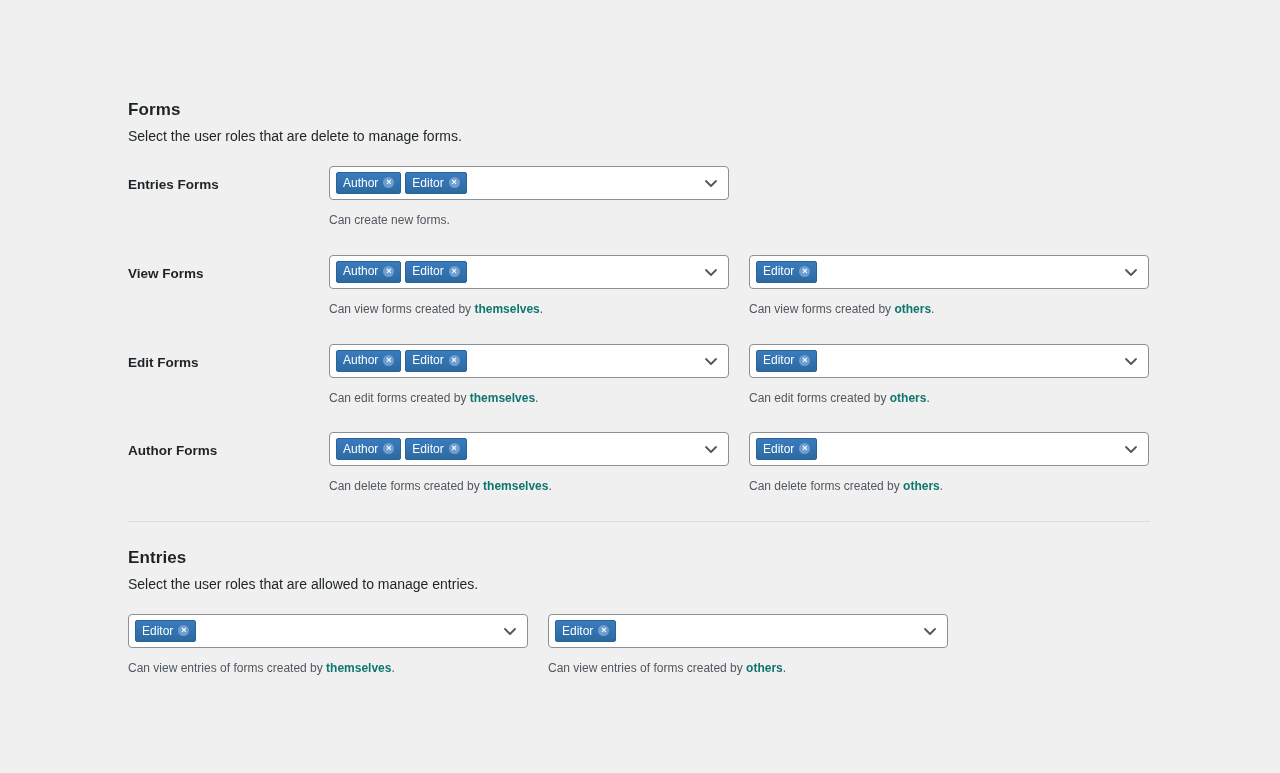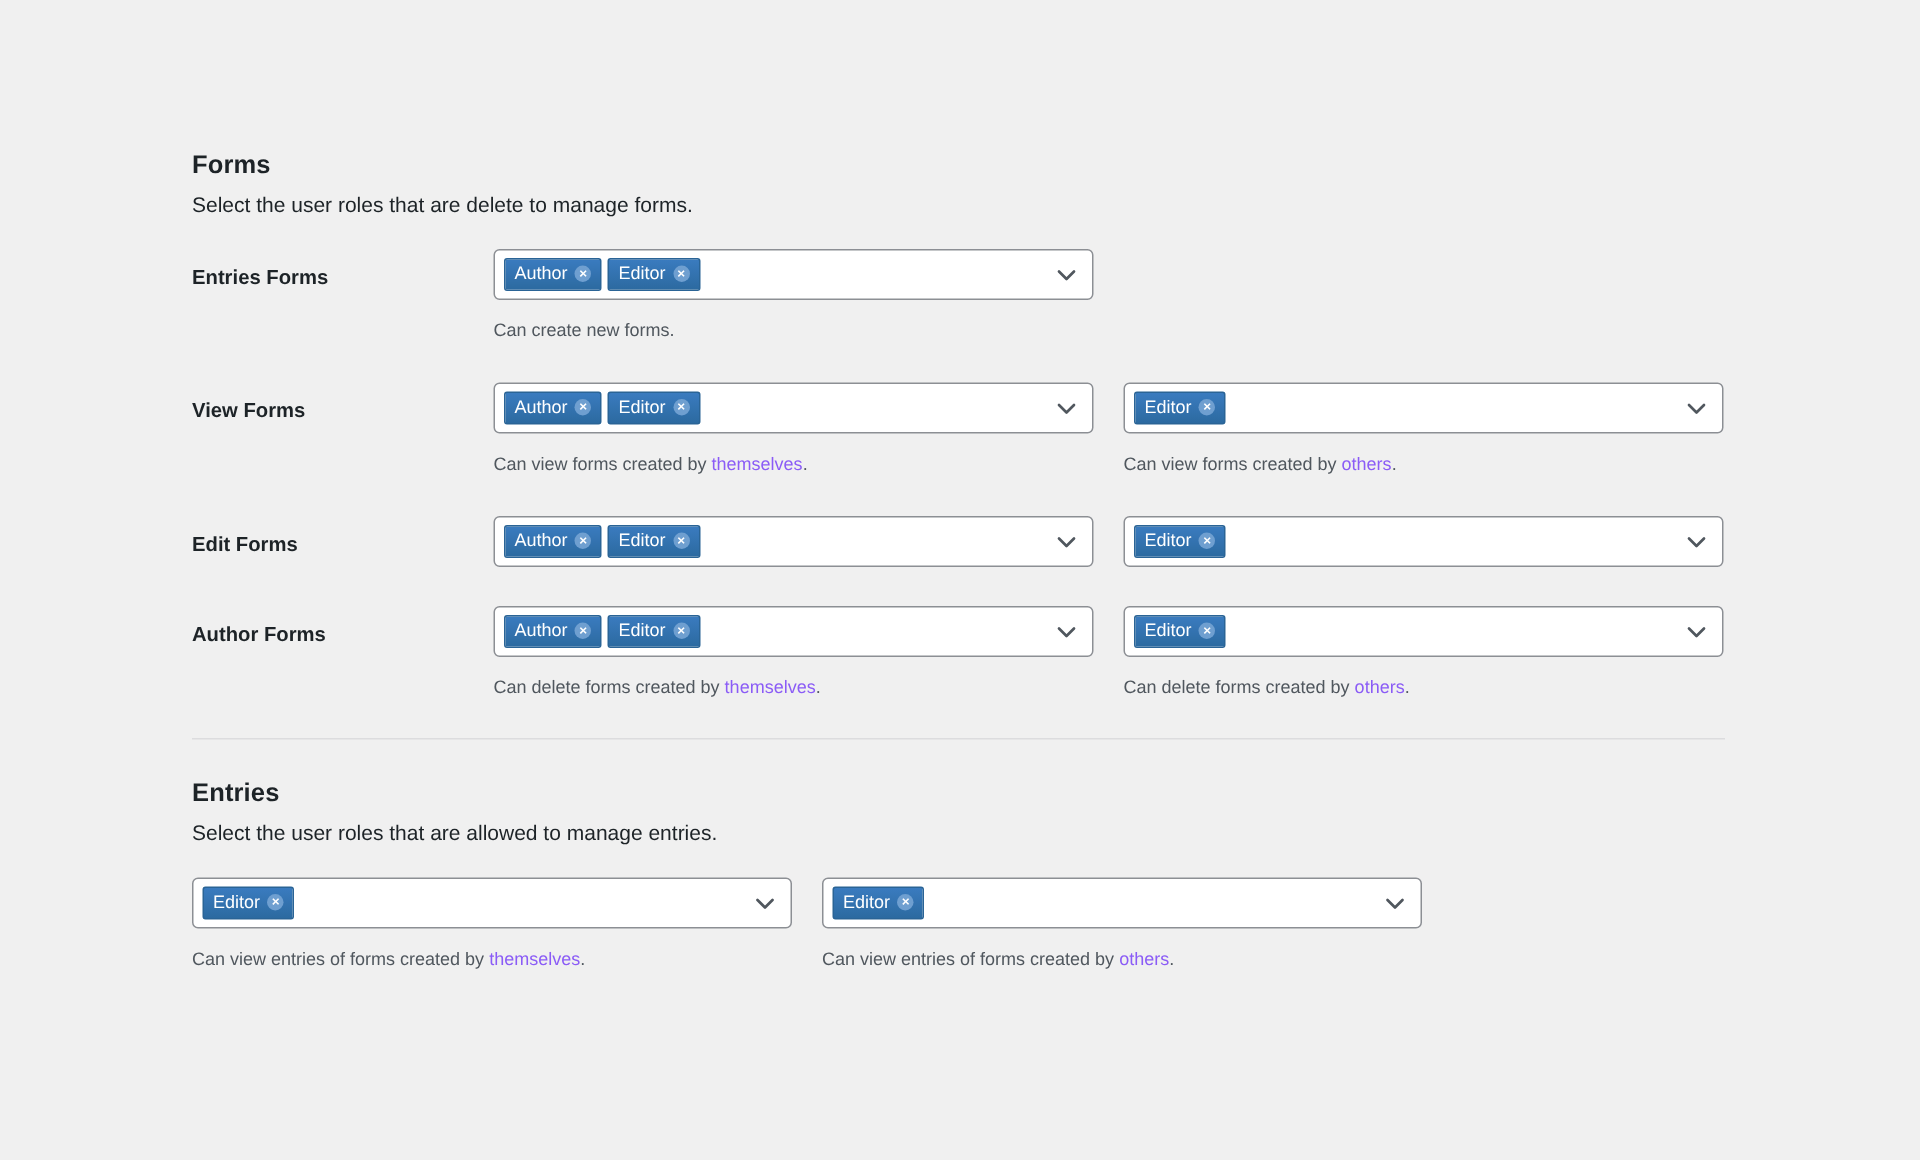--- a/index.html
+++ b/index.html
@@ -63,21 +63,21 @@
     background: #fff;
     padding: 5px 34px 5px 6px;
     display: flex;
     flex-wrap: wrap;
     align-items: center;
     gap: 4px;
     box-shadow: 0 0 0 transparent;
   }
   .chip {
     display: inline-flex;
-    align-items: flex-end;
+    align-items: center;
     gap: 5px;
     background: #2e6da4;
     background: linear-gradient(#3a7bbf, #2c6aa0);
     color: #fff;
     border: 1px solid #2a6496;
     border-radius: 2px;
     font-size: 12px;
     line-height: 1;
     padding: 4px 6px 5px 6px;
     height: 22px;
@@ -104,21 +104,21 @@
     height: 14px;
     pointer-events: none;
   }
   .caret svg { display: block; }
   .help {
     font-size: 12px;
     color: #50575e;
     margin-top: 12px;
     line-height: 1.4;
   }
-  .help b { color: #8b5cf6; font-weight: normal; }
+  .help b { color: #0f766e; font-weight: bold; }
   .divider {
     width: 1022px;
     height: 1px;
     background: #dcdcde;
     margin: 20px 0 26px 0;
   }
 </style>
 </head>
 <body>
 
@@ -199,33 +199,35 @@
                 <span class="chip">
                   <span>Editor</span>
                   <span class="chip-x">×</span>
                 </span>
                 <span class="caret">
                   <svg width="14" height="14" viewBox="0 0 14 14">
                     <path d="M2 5 L7 10 L12 5" fill="none" stroke="#50575e" stroke-width="1.8" stroke-linecap="round" stroke-linejoin="round"></path>
                   </svg>
                 </span>
               </div>
-            </div>
-            <div class="field-col">
-              <div class="select-box">
-                <span class="chip">
-                  <span>Editor</span>
-                  <span class="chip-x">×</span>
-                </span>
-                <span class="caret">
-                  <svg width="14" height="14" viewBox="0 0 14 14">
-                    <path d="M2 5 L7 10 L12 5" fill="none" stroke="#50575e" stroke-width="1.8" stroke-linecap="round" stroke-linejoin="round"></path>
-                  </svg>
-                </span>
-              </div>
+              <div class="help"><span>Can edit forms created by </span><b>themselves</b><span>.</span></div>
+            </div>
+            <div class="field-col">
+              <div class="select-box">
+                <span class="chip">
+                  <span>Editor</span>
+                  <span class="chip-x">×</span>
+                </span>
+                <span class="caret">
+                  <svg width="14" height="14" viewBox="0 0 14 14">
+                    <path d="M2 5 L7 10 L12 5" fill="none" stroke="#50575e" stroke-width="1.8" stroke-linecap="round" stroke-linejoin="round"></path>
+                  </svg>
+                </span>
+              </div>
+              <div class="help"><span>Can edit forms created by </span><b>others</b><span>.</span></div>
             </div>
           </div>
         </div>
         <div class="row">
           <div class="row-label">Author Forms</div>
           <div class="fields">
             <div class="field-col">
               <div class="select-box">
                 <span class="chip">
                   <span>Author</span>

